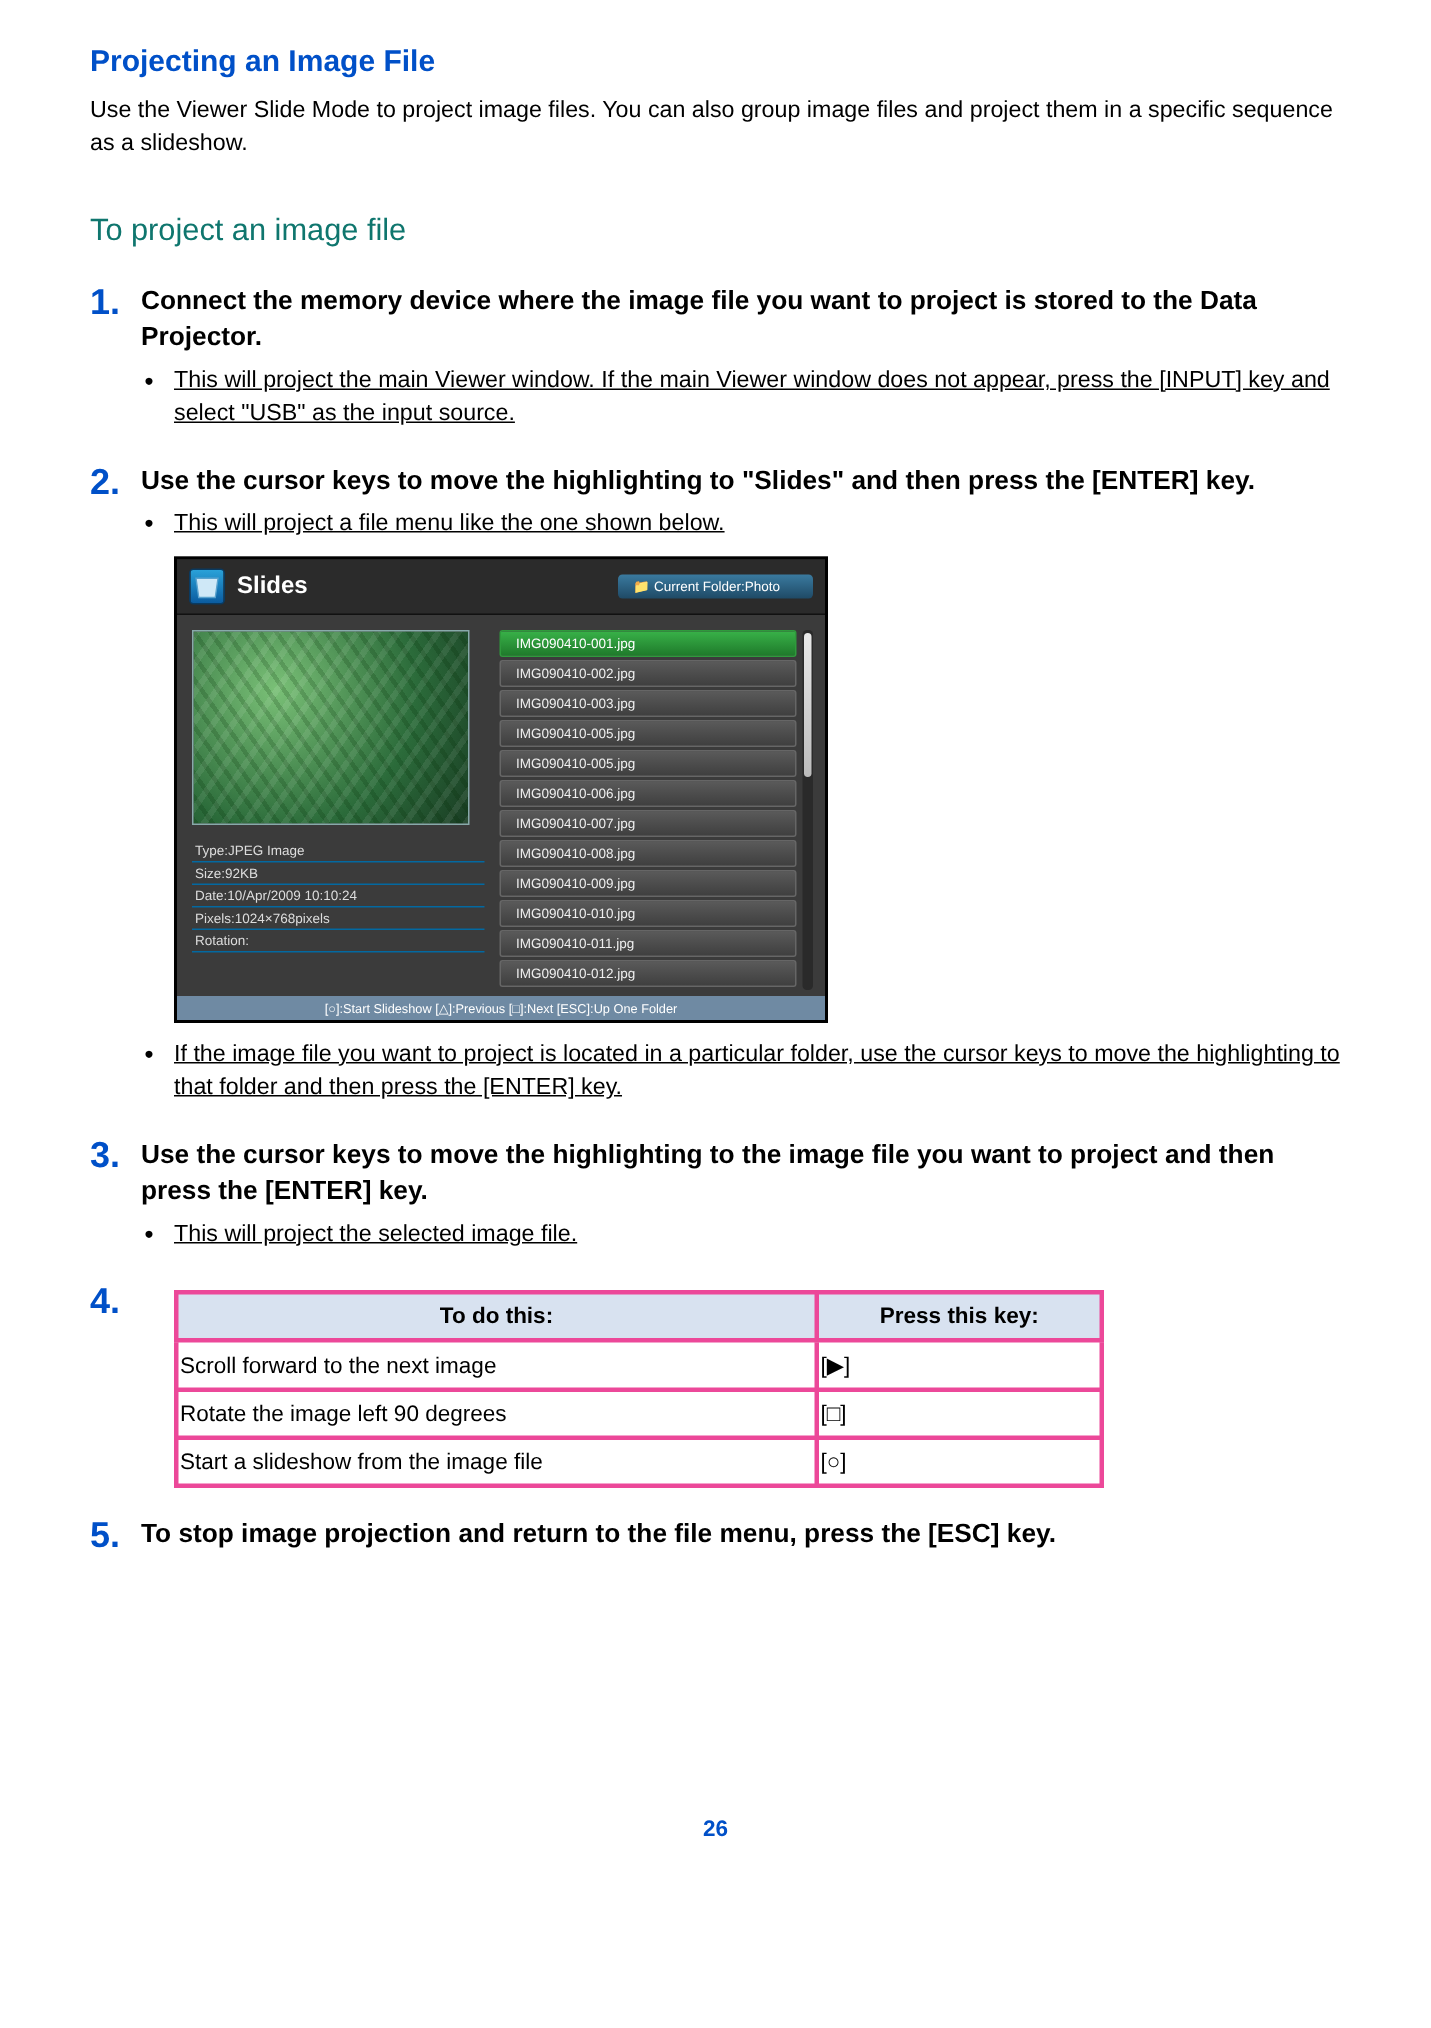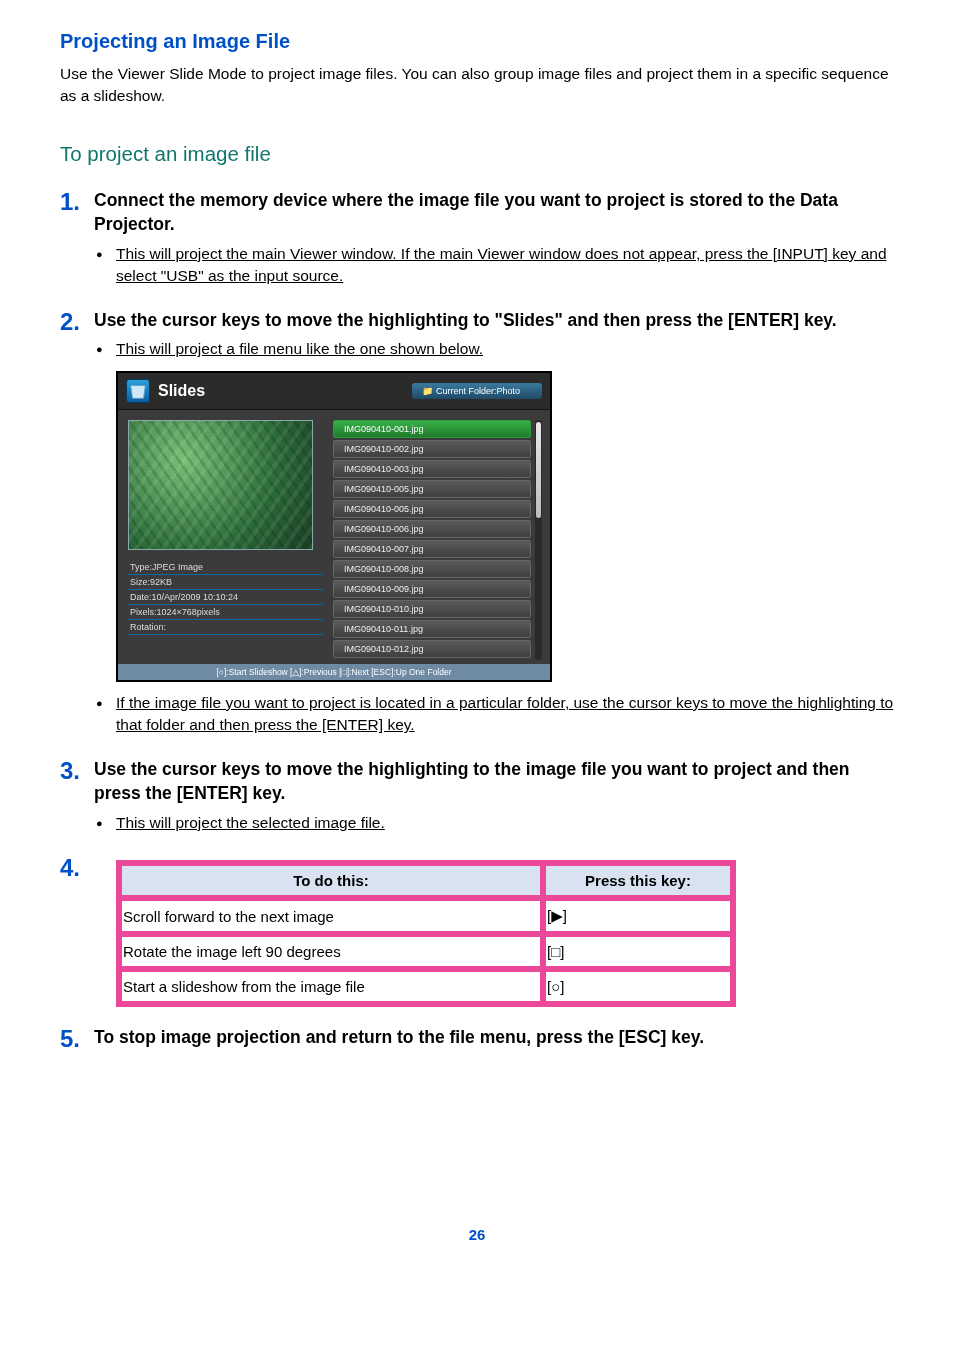--- a/index.html
+++ b/index.html
@@ -148,21 +148,21 @@
     padding: 3px 4px;
   }
   
   .ops-table {
     width: 620px;
     border-collapse: collapse;
     margin: 6px 0 0 22px;
     font-size: 15px;
   }
   .ops-table th, .ops-table td {
-    border: 6px solid #ec4899;
+    border: 3px solid #ec4899;
     padding: 6px 1px;
     text-align: left;
     margin-top: 12px;
   }
   .ops-table th {
     background: #d8e2f0;
     font-weight: bold;
     text-align: center;
   }
   .ops-table td.key { width: 190px; }

